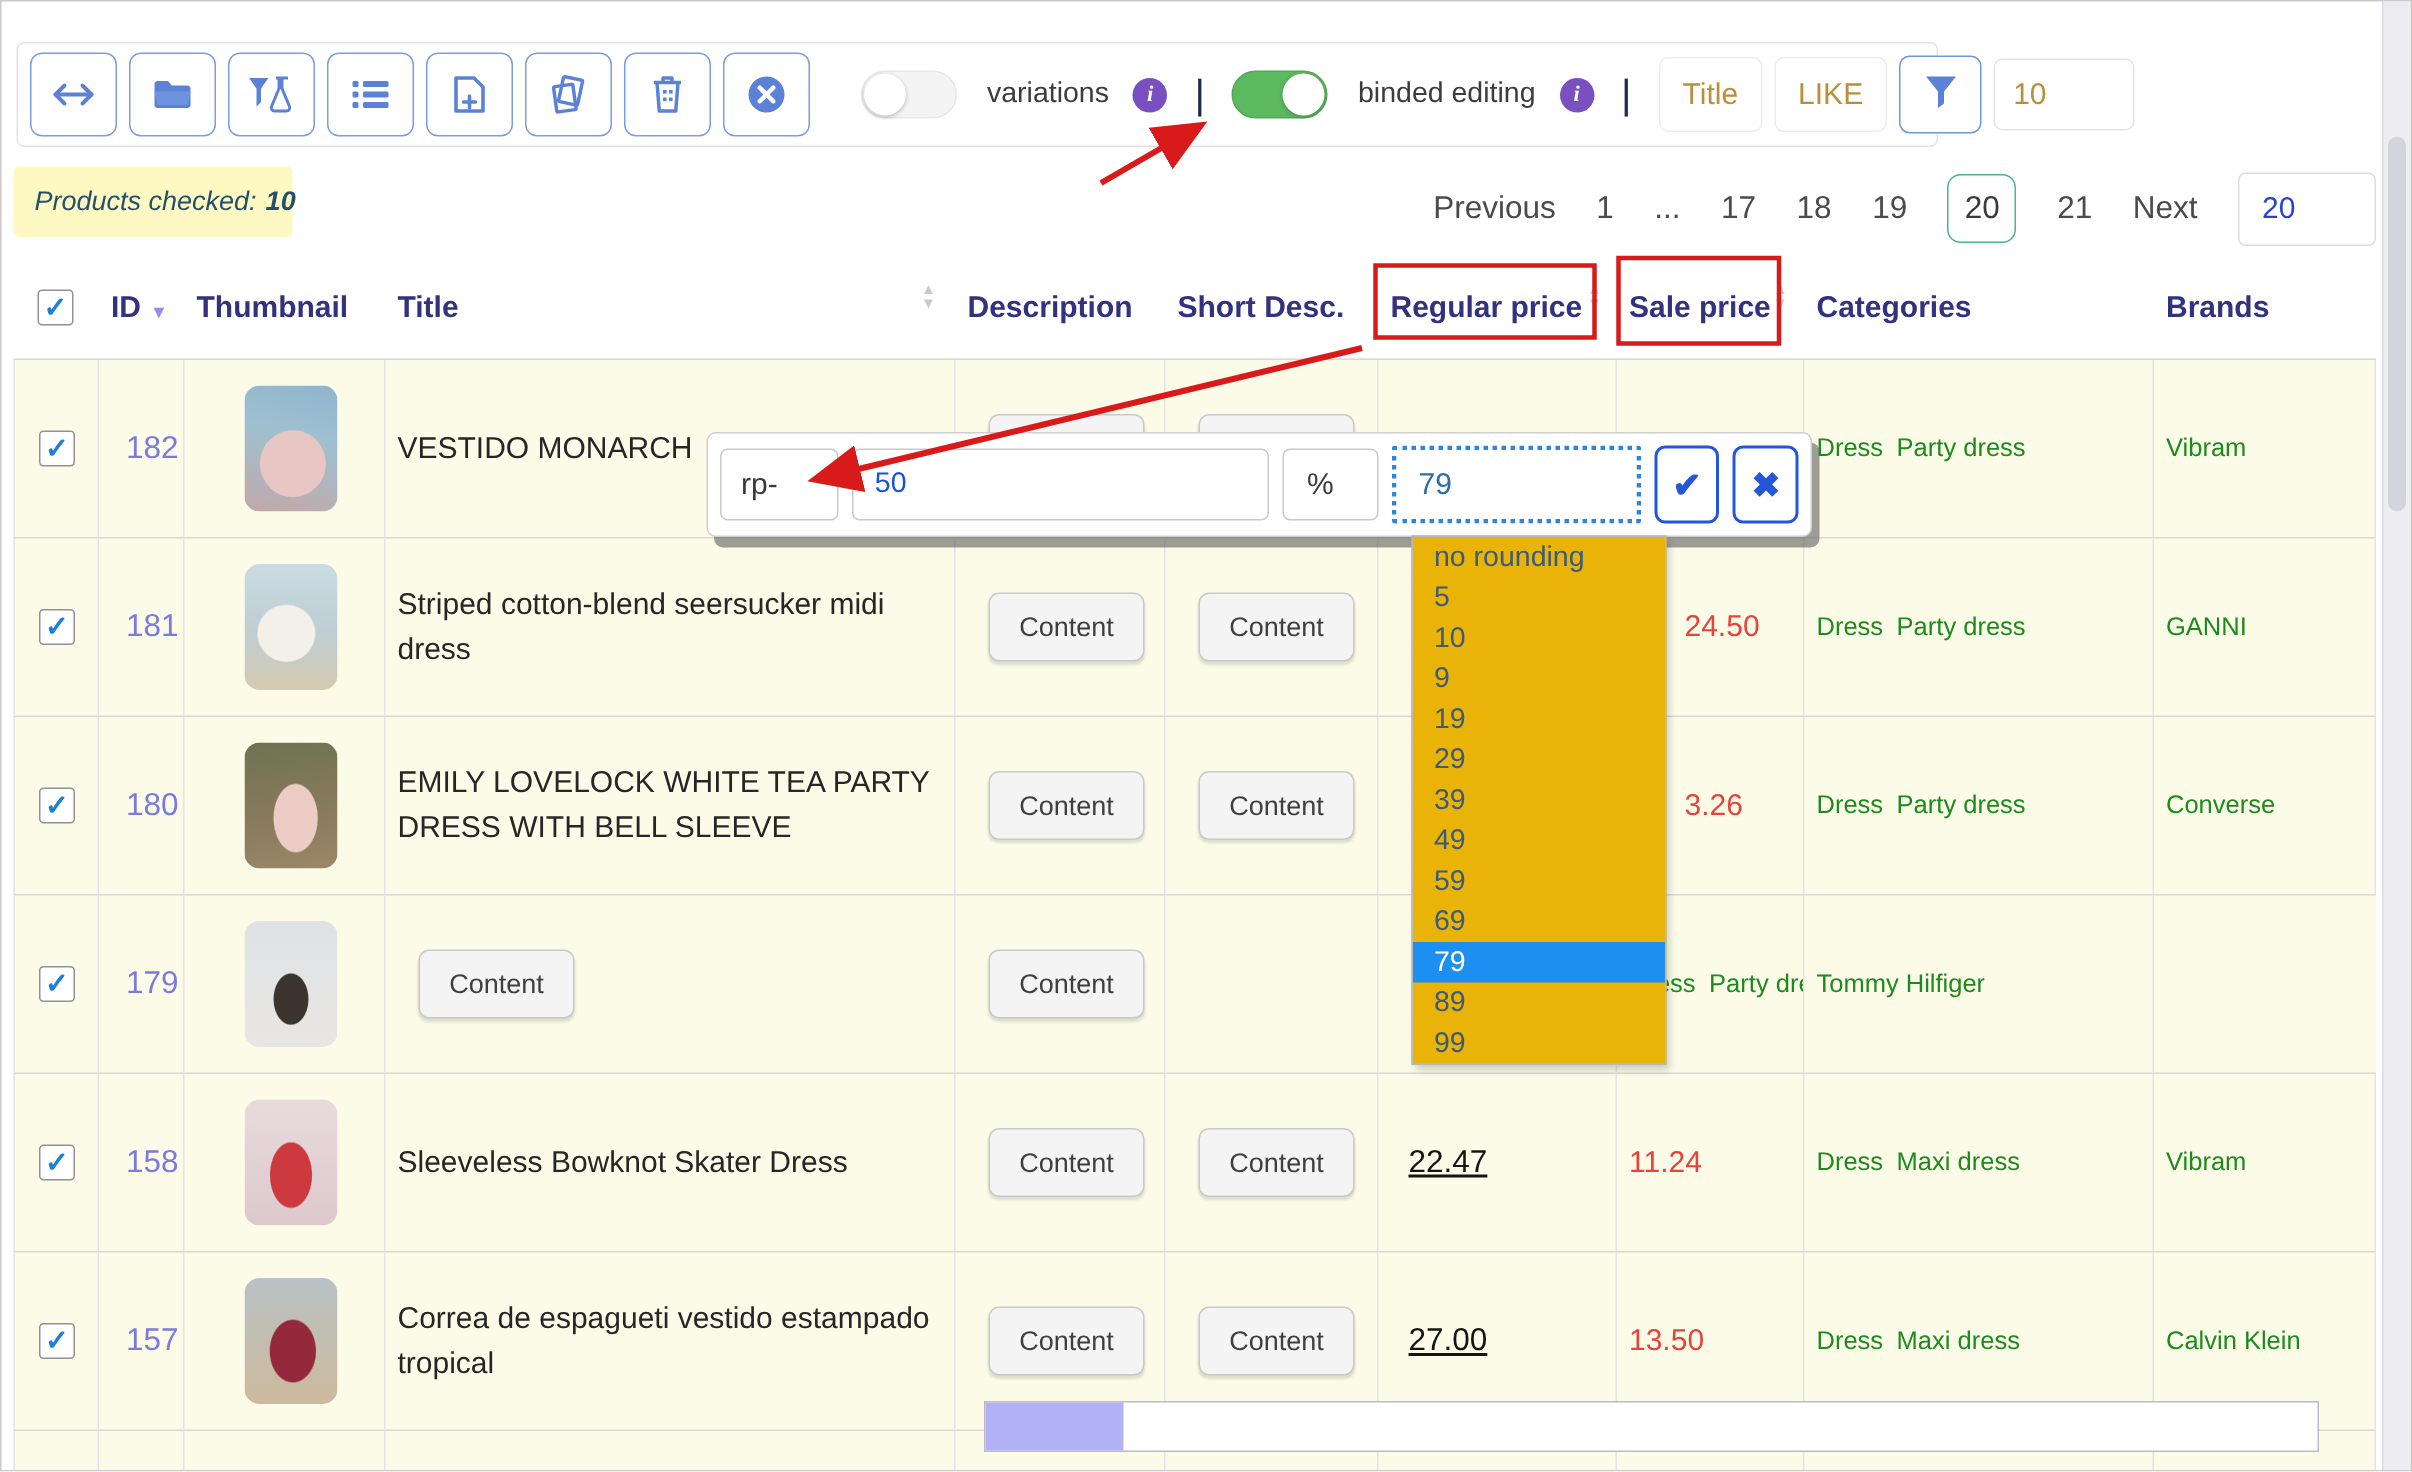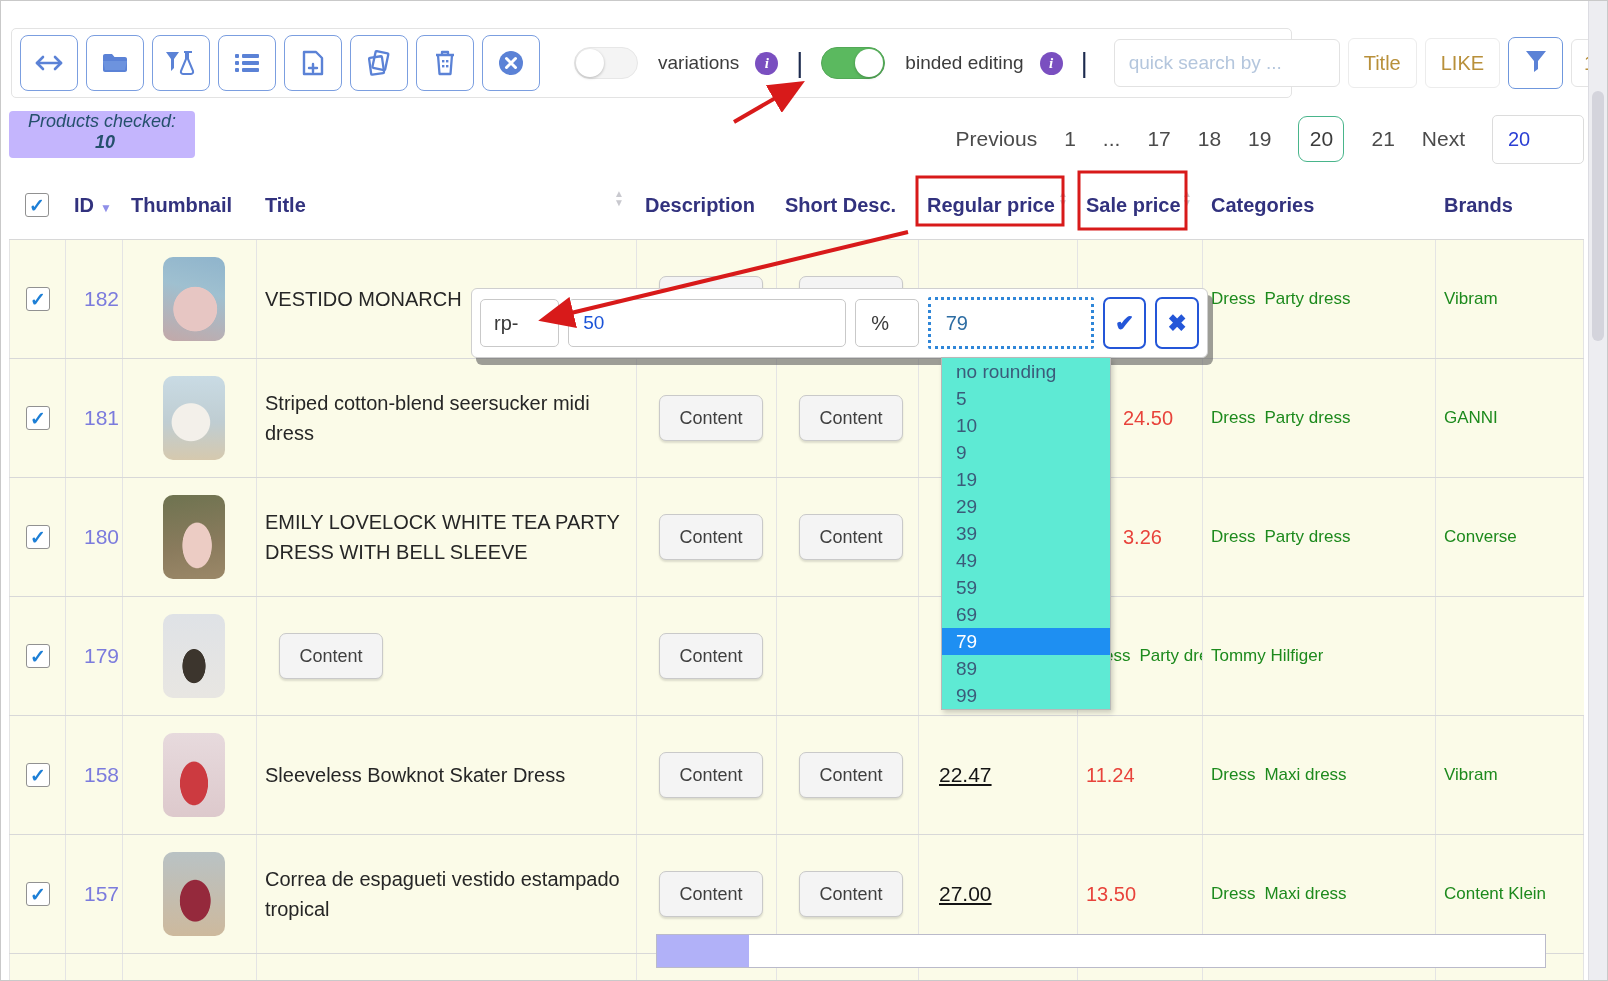--- a/index.html
+++ b/index.html
@@ -41,22 +41,22 @@
   .chip-btn { height:50px; border:1px solid #ececec; border-radius:6px; background:#fff;
     color:#b8903a; font-size:20px; padding:0 15px; cursor:pointer; font-family:"Liberation Sans",sans-serif; flex:0 0 auto;}
   .filter-btn { width:55px; height:52px; border:1px solid #6f97dd; border-radius:7px;
     background:#fff; display:flex; align-items:center; justify-content:center; cursor:pointer; flex:0 0 auto;}
   .perpage { width:94px; height:48px; border:1px solid #e4e4e4; border-radius:6px;
     display:flex; align-items:center; justify-content:space-between; padding:0 12px; cursor:pointer; flex:0 0 auto;}
   .perpage .val { color:#b8903a; font-size:20px; }
 
   
   .badge { position:absolute; left:8px; top:110px; width:186px; height:47px;
-    background:#c4b5fd; border-radius:4px; display:flex; align-items:center; padding:0 14px;
-    font-style:italic; color:#25506c; font-size:18px; white-space:nowrap;flex-direction:column; }
+    background:#fef9c3; border-radius:4px; display:flex; align-items:center; padding:0 14px;
+    font-style:italic; color:#25506c; font-size:18px; white-space:nowrap; }
   .badge b { margin-left:6px; }
 
   
   .pagination { position:absolute; top:112px; left:880px; width:703px; height:52px;
     display:flex; align-items:center; justify-content:flex-end; gap:27px; font-size:21px; color:#4b4b4b; }
   .pagination .pg { cursor:pointer; }
   .pagination .current { border:1.5px solid #49b58b; border-radius:9px; width:46px; height:46px;
     display:flex; align-items:center; justify-content:center; color:#3b3b3b; }
   .goto-input { width:92px; height:49px; border:1px solid #dcdcdc; border-radius:5px;
     color:#2b3fd4; font-size:20px; padding:0 15px; outline:none; font-family:"Liberation Sans",sans-serif; }
@@ -107,21 +107,21 @@
   .amount { width:281px; height:48px; border:1px solid #c9c9c9; border-radius:5px; font-size:19px;
     color:#1a53d8; padding:16px 14px; outline:none; font-family:"Liberation Sans",sans-serif; }
   .unit { width:64px; height:48px; border:1px solid #c9c9c9; border-radius:5px; font-size:20px; color:#3a3a3a;
     display:flex; align-items:center; padding-left:15px; background:#fff; cursor:pointer; }
   .rounding { width:168px; height:52px; border:3px dotted #2f86d8; border-radius:2px; font-size:20px;
     color:#2d6da3; display:flex; align-items:center; padding-left:15px; background:#fff; cursor:pointer; }
   .ok-btn,.cancel-btn { width:44px; height:52px; border:2px solid #2456d8; border-radius:7px; background:#fff;
     color:#2456d8; font-size:23px; font-weight:bold; display:flex; align-items:center; justify-content:center; cursor:pointer; }
 
   
-  .dropdown { position:absolute; left:940px; top:356px; width:170px; background:#5eead4;
+  .dropdown { position:absolute; left:940px; top:356px; width:170px; background:#eab308;
     border:1px solid #b8b8b8; z-index:12; box-shadow:2px 3px 5px rgba(0,0,0,.18); }
   .dropdown .opt { height:27px; display:flex; align-items:center; padding-left:14px;
     font-size:19px; color:#3b5b7a; cursor:pointer; white-space:nowrap; }
   .dropdown .opt.selected { background:#1e8ff2; color:#fff; }
 
   
   .hscroll { position:absolute; left:655px; top:933px; width:890px; height:34px; background:#fff;
     border:1px solid #babaca; z-index:14; }
   .hscroll .hthumb { position:absolute; left:0; top:0; width:92px; height:32px; background:#b1b1f8; cursor:grab; }
 
@@ -233,21 +233,20 @@
     <span class="tlabel">variations</span>
     <span class="info-icon">i</span>
     <span class="sep">|</span>
     <div class="toggle on">
         <div class="knob"></div>
       </div>
     <span class="tlabel">binded editing</span>
     <span class="info-icon">i</span>
     <span class="sep">|</span>
 
-    <input class="search-input" type="text" placeholder="quick search by ..." style="">
     <button class="chip-btn">Title</button>
     <button class="chip-btn">LIKE</button>
     <div class="filter-btn">
       <span>
         <svg width="24" height="24" viewBox="0 0 24 24">
             <path d="M2 2h20l-8 10v8l-4 3V12L2 2z" fill="#5b82d6"></path>
           </svg>
       </span>
     </div>
     <div class="perpage">
@@ -508,21 +507,21 @@
       <div class="cell sale">
           <span class="sale-val">13.50</span>
         </div>
       <div class="cell">
           <div class="cats">
             <span>Dress</span>
             <span>Maxi dress</span>
           </div>
         </div>
       <div class="cell">
-          <span class="brand">Content Klein</span>
+          <span class="brand">Calvin Klein</span>
         </div>
     </div>
 
     <div class="row grid-row partial">
       <div class="cell"></div>
         <div class="cell"></div>
         <div class="cell"></div>
         <div class="cell"></div>
         <div class="cell"></div>
       <div class="cell"></div>

